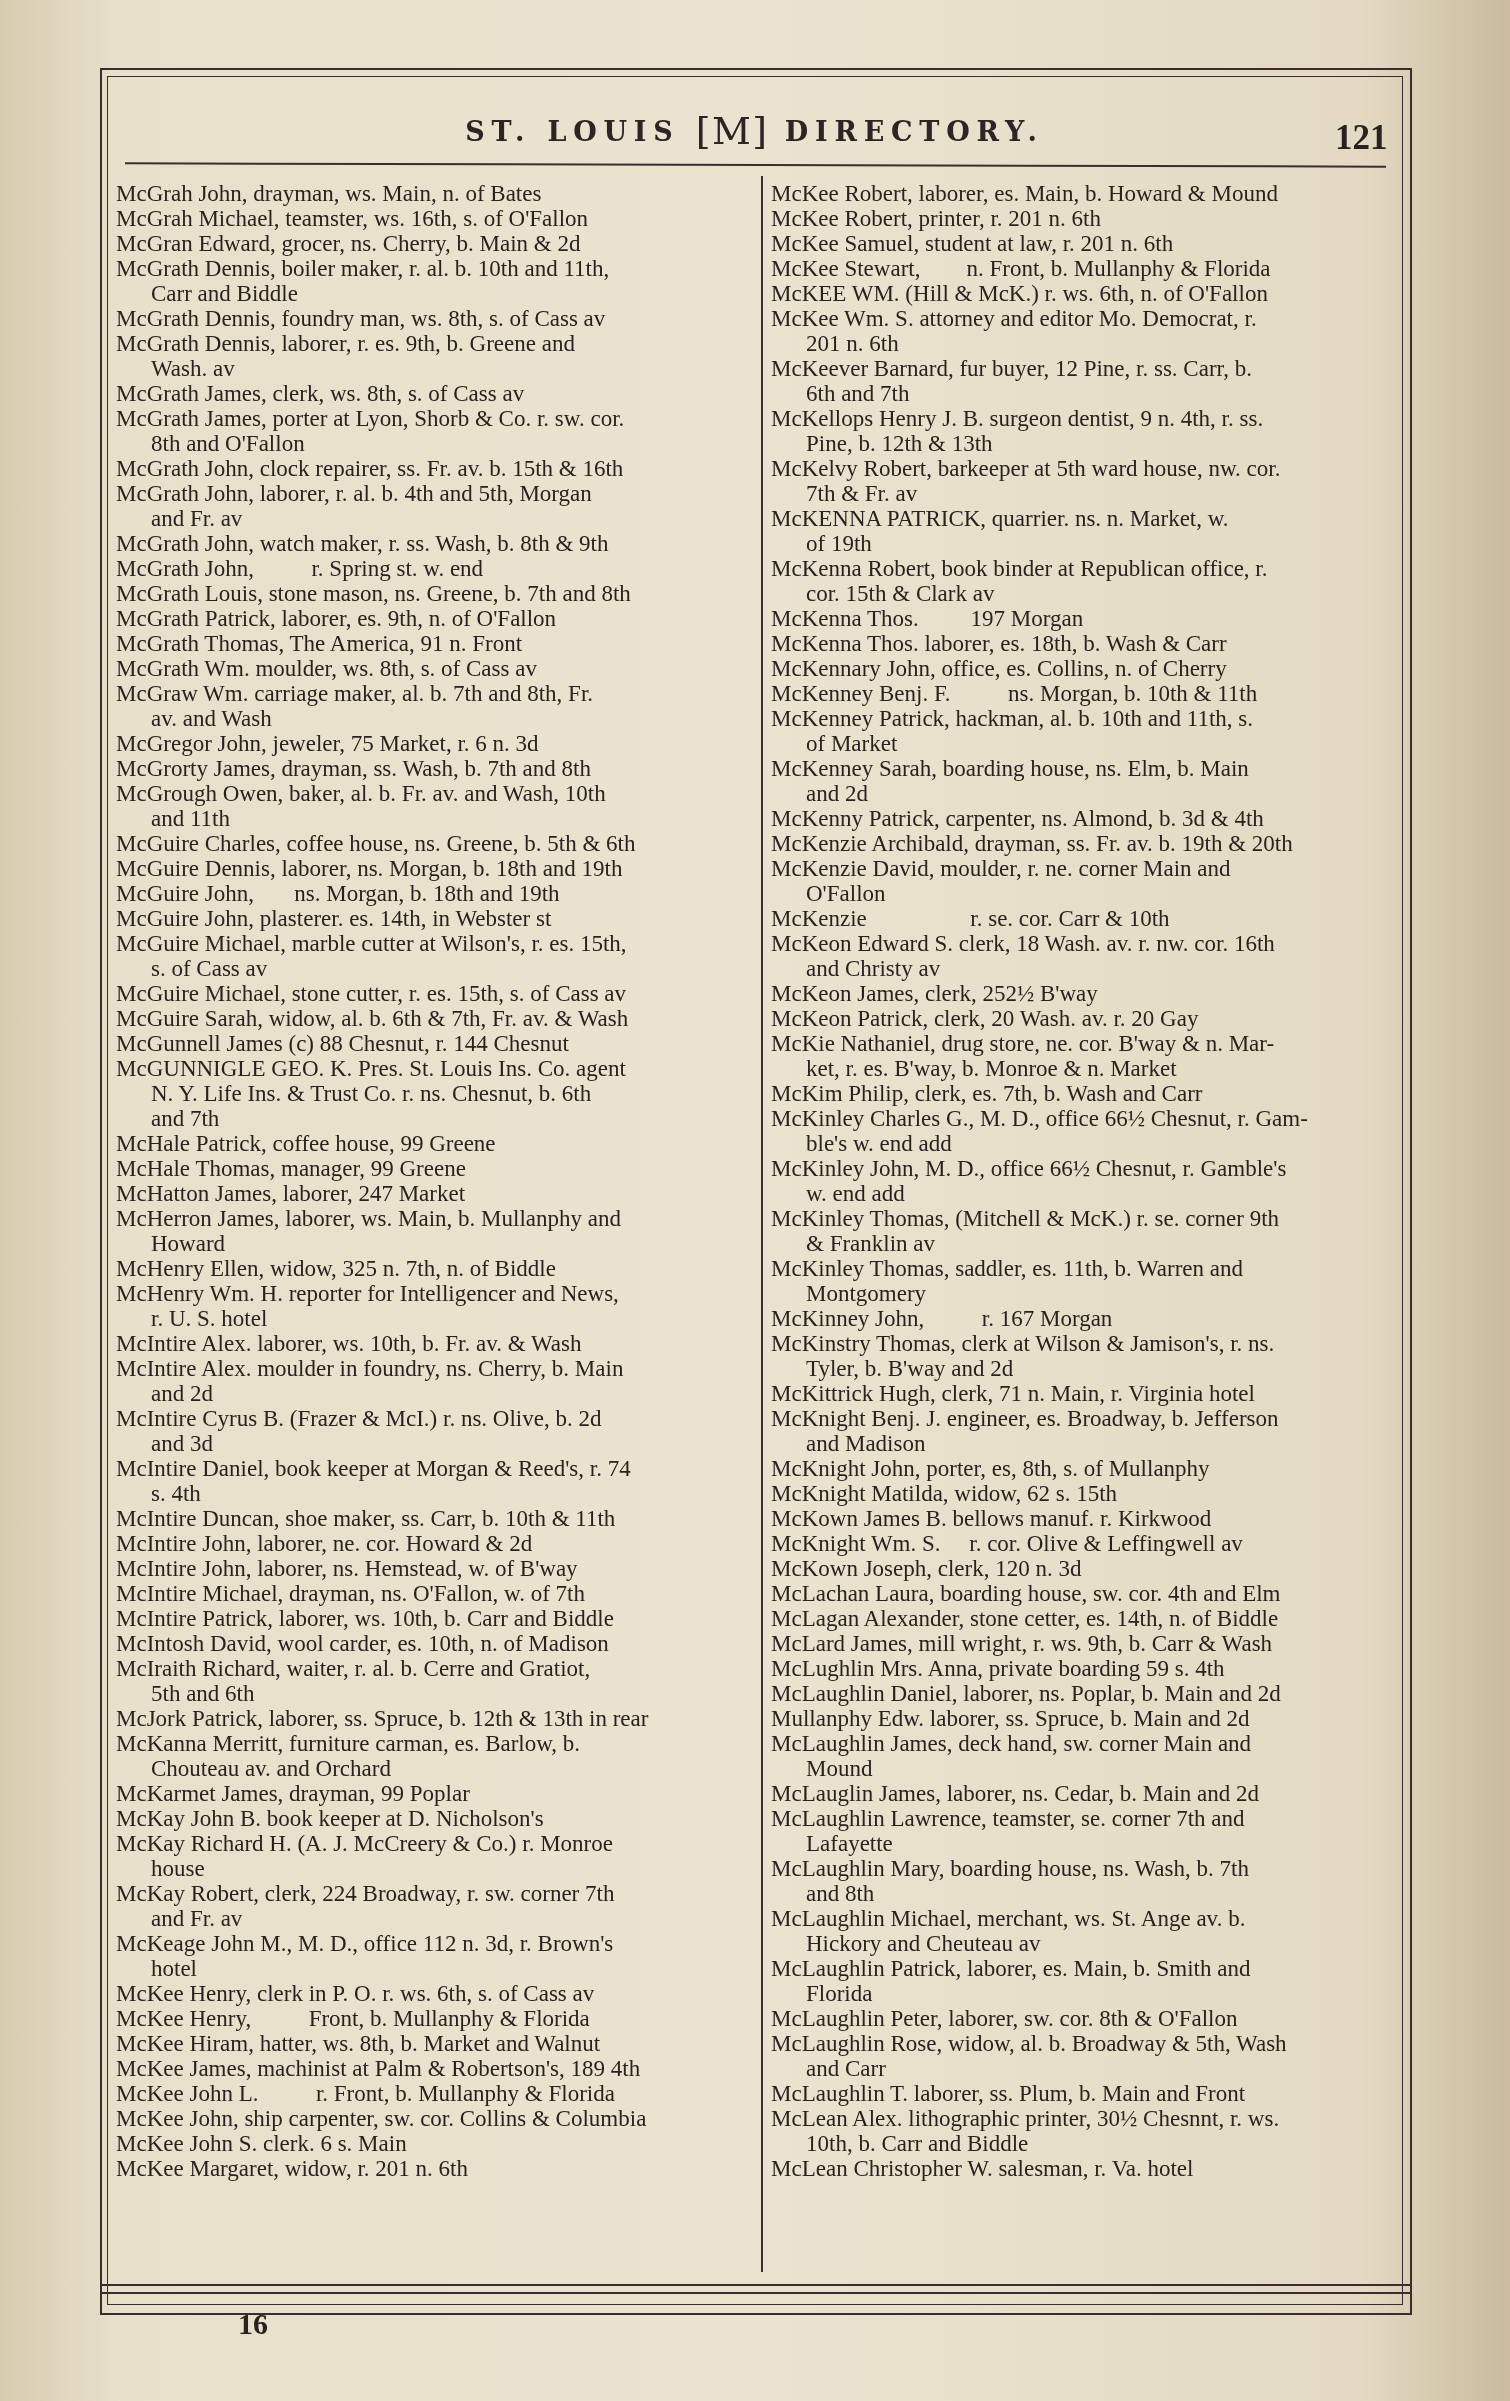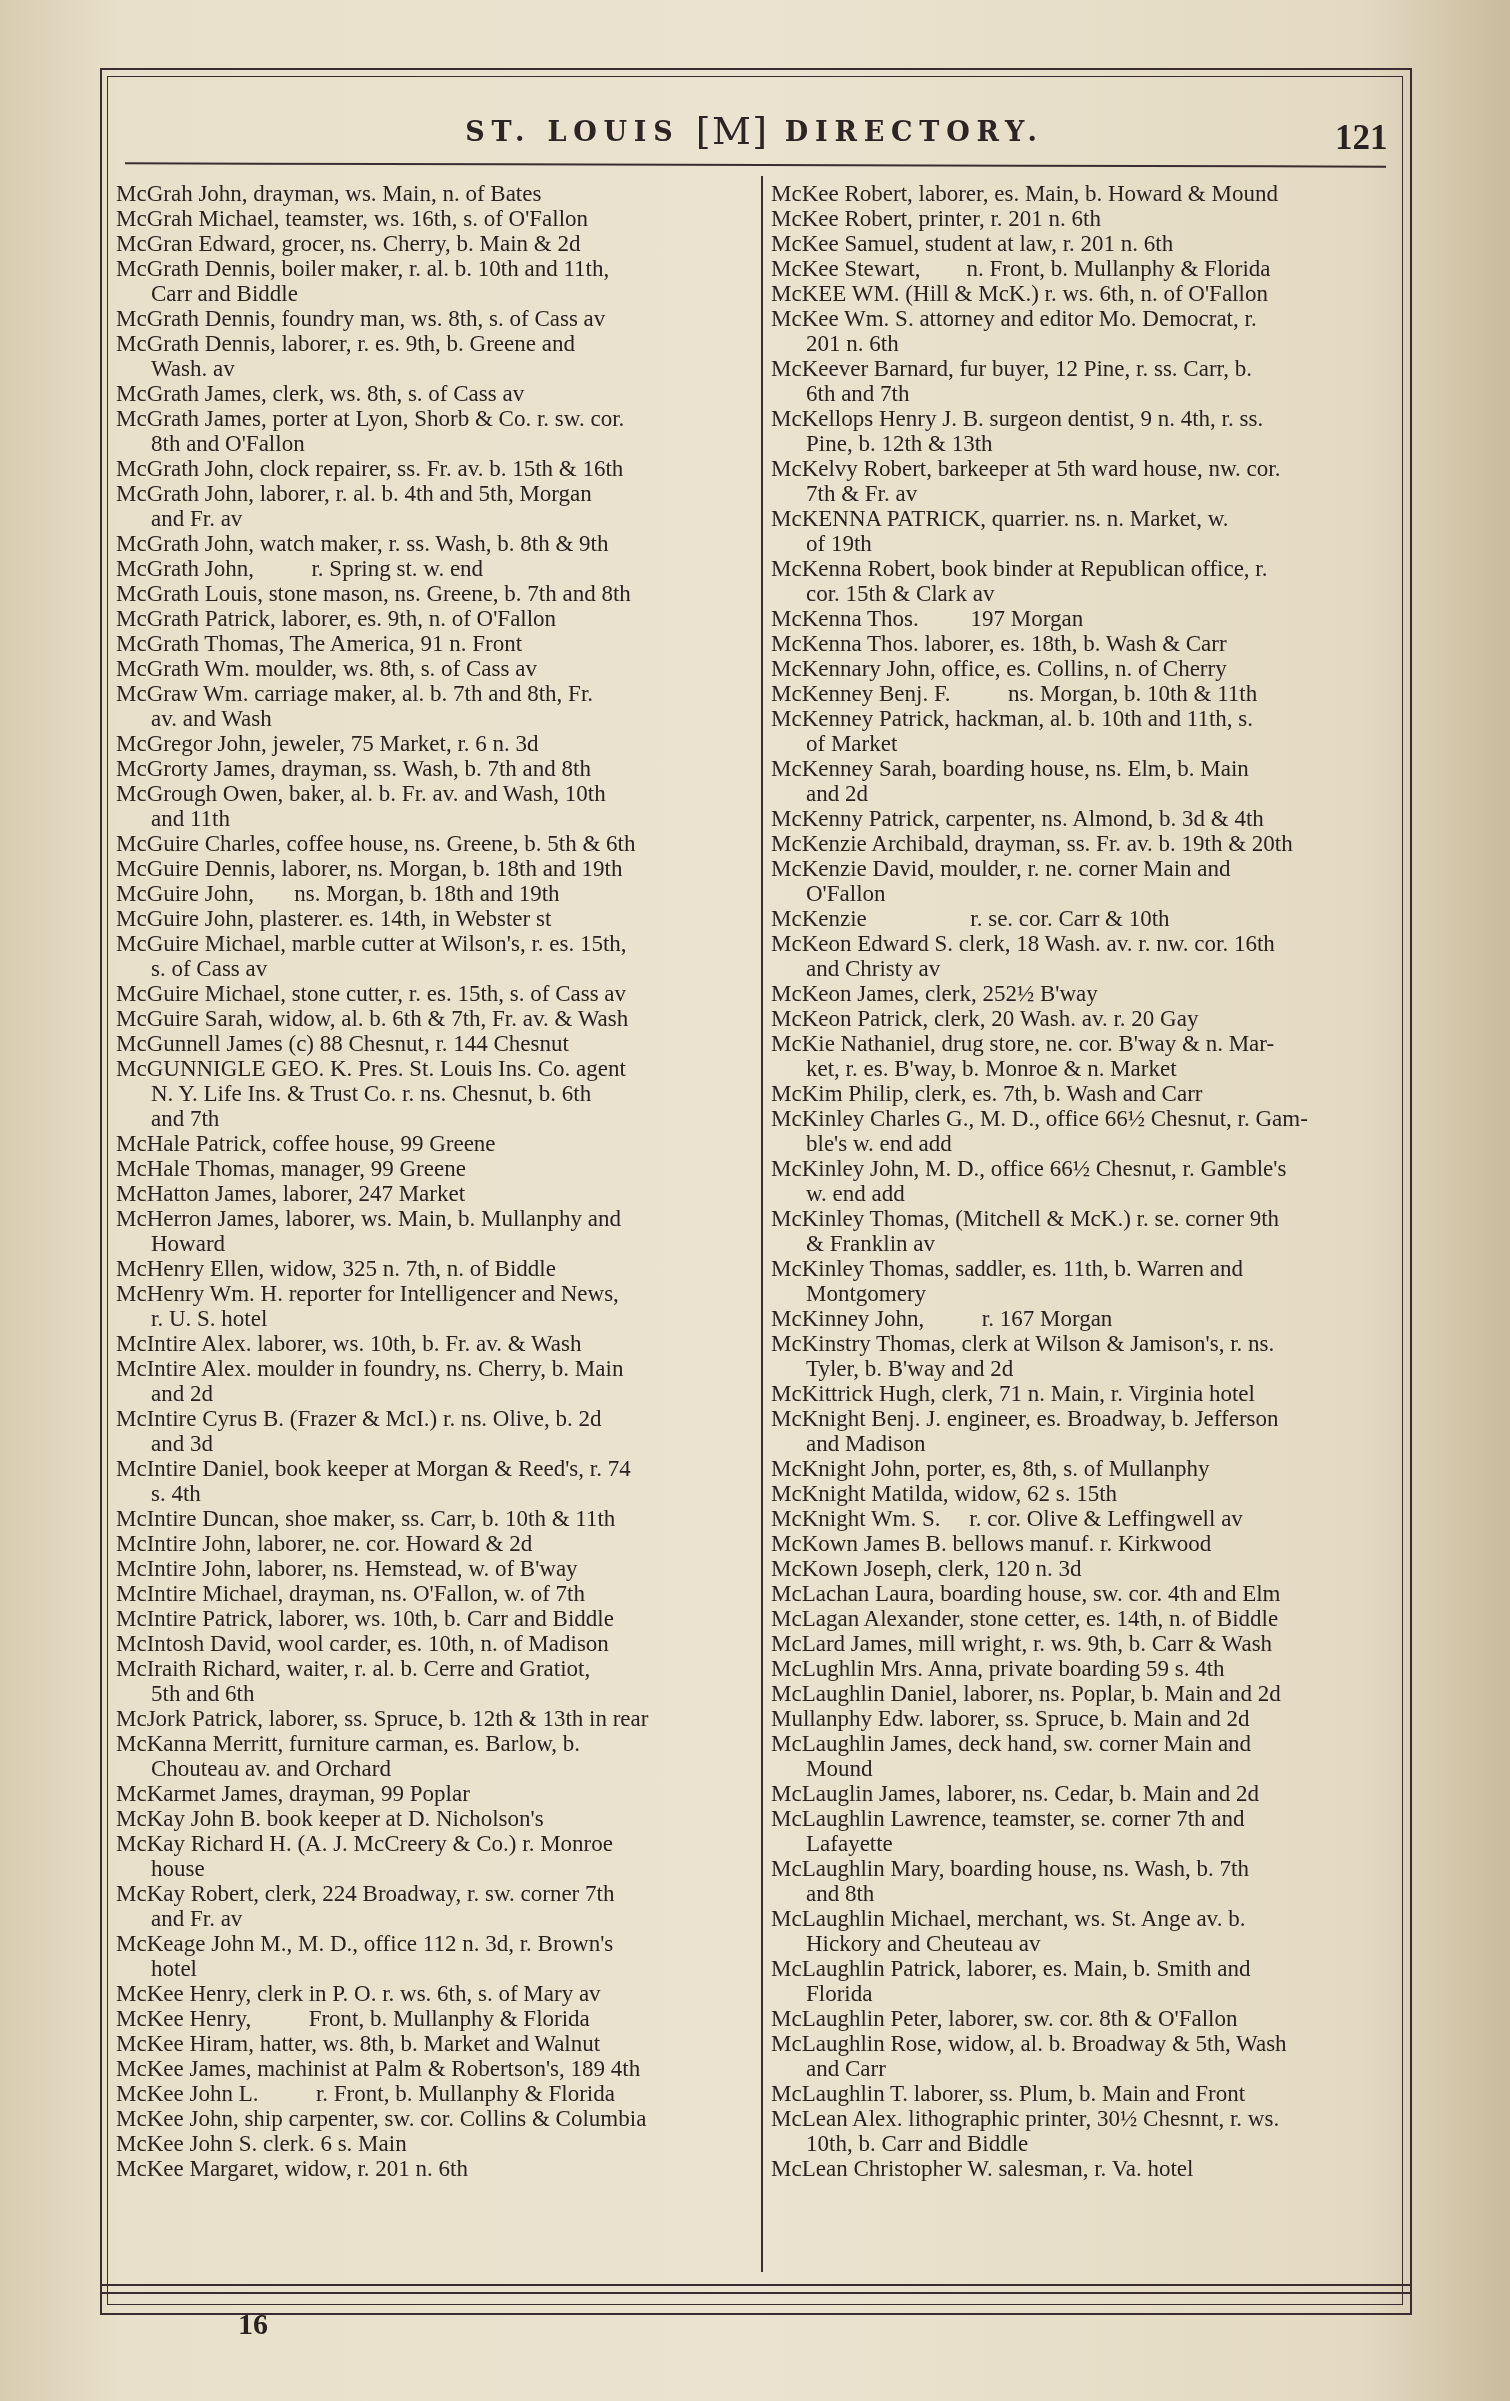--- a/index.html
+++ b/index.html
@@ -248,21 +248,21 @@
     </div>
     <div class="entry">
       <span class="line" style="white-space: pre;">McKay Robert, clerk, 224 Broadway, r. sw. corner 7th</span>
       <span class="line cont" style="white-space: pre;">and Fr. av</span>
     </div>
     <div class="entry">
       <span class="line" style="white-space: pre;">McKeage John M., M. D., office 112 n. 3d, r. Brown's</span>
       <span class="line cont" style="white-space: pre;">hotel</span>
     </div>
     <div class="entry">
-      <span class="line" style="white-space: pre;">McKee Henry, clerk in P. O. r. ws. 6th, s. of Mary av</span>
+      <span class="line" style="white-space: pre;">McKee Henry, clerk in P. O. r. ws. 6th, s. of Cass av</span>
     </div>
     <div class="entry">
       <span class="line" style="white-space: pre;">McKee Henry,          Front, b. Mullanphy &amp; Florida</span>
     </div>
     <div class="entry">
       <span class="line" style="white-space: pre;">McKee Hiram, hatter, ws. 8th, b. Market and Walnut</span>
     </div>
     <div class="entry">
       <span class="line" style="white-space: pre;">McKee James, machinist at Palm &amp; Robertson's, 189 4th</span>
     </div>
@@ -400,24 +400,24 @@
       <span class="line" style="white-space: pre;">McKnight Benj. J. engineer, es. Broadway, b. Jefferson</span>
       <span class="line cont" style="white-space: pre;">and Madison</span>
     </div>
     <div class="entry">
       <span class="line" style="white-space: pre;">McKnight John, porter, es, 8th, s. of Mullanphy</span>
     </div>
     <div class="entry">
       <span class="line" style="white-space: pre;">McKnight Matilda, widow, 62 s. 15th</span>
     </div>
     <div class="entry">
+      <span class="line" style="white-space: pre;">McKown James B. bellows manuf. r. Kirkwood</span>
+    </div>
+    <div class="entry">
       <span class="line" style="white-space: pre;">McKnight Wm. S.     r. cor. Olive &amp; Leffingwell av</span>
-    </div>
-    <div class="entry">
-      <span class="line" style="white-space: pre;">McKown James B. bellows manuf. r. Kirkwood</span>
     </div>
     <div class="entry">
       <span class="line" style="white-space: pre;">McKown Joseph, clerk, 120 n. 3d</span>
     </div>
     <div class="entry">
       <span class="line" style="white-space: pre;">McLachan Laura, boarding house, sw. cor. 4th and Elm</span>
     </div>
     <div class="entry">
       <span class="line" style="white-space: pre;">McLagan Alexander, stone cetter, es. 14th, n. of Biddle</span>
     </div>

